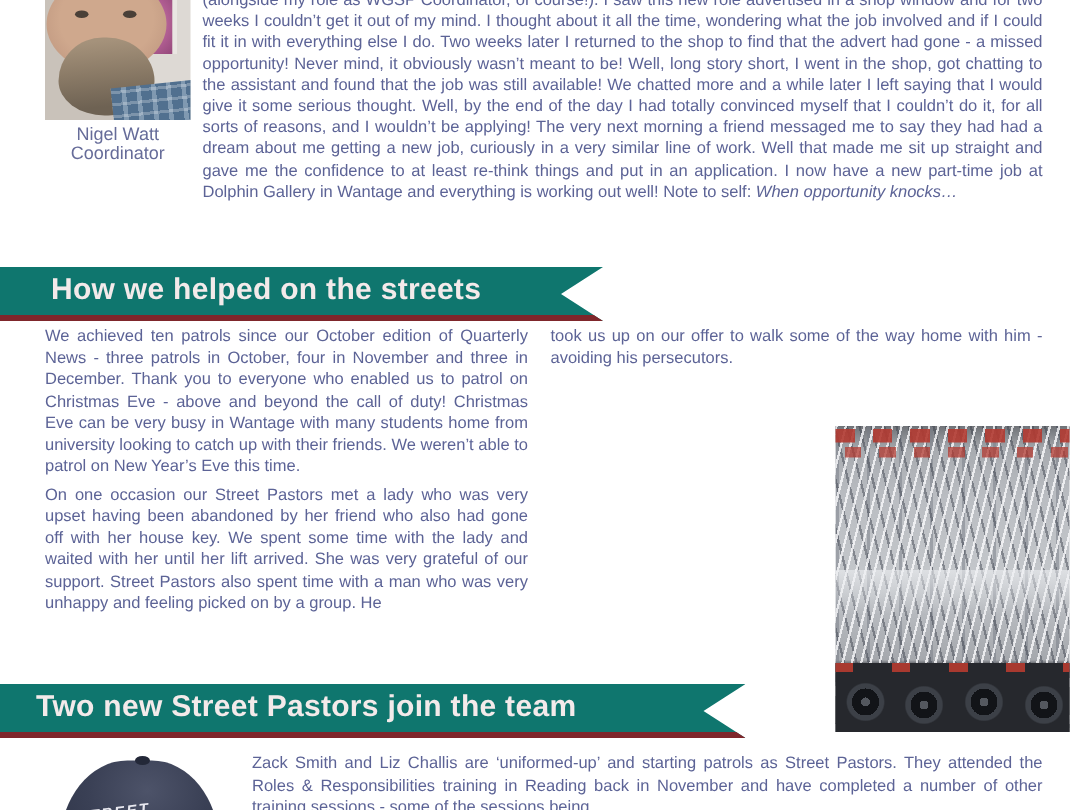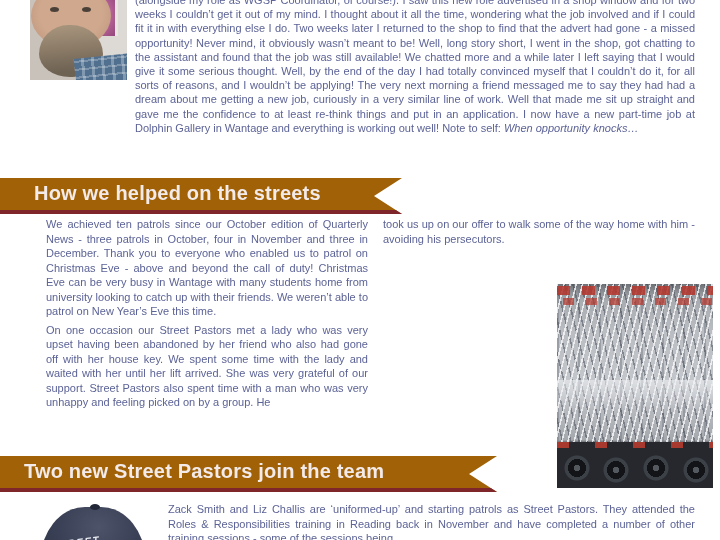--- a/index.html
+++ b/index.html
@@ -43,21 +43,21 @@
       repeating-linear-gradient(0deg, rgba(255,255,255,.25) 0 2px, transparent 2px 8px),
       repeating-linear-gradient(90deg, #51708f 0 7px, #8099b1 7px 10px);
     transform: rotate(-6deg); }
   .photo-caption { margin-top: 3px; width: 97px; text-align: center; font-size: 12px; line-height: 13px; color: #666c99; }
   .top-text { text-align: justify; }
   .top-text i { font-style: italic; }
 
   
   .banner {
     height: 36px;
-    background: #a16207;
+    background: #0f766e;
     border-bottom: 4px solid #7f262b;
     color: #f3eaea;
     font-size: 20px;
     font-weight: bold;
     line-height: 31px;
     padding-left: 34px;
     letter-spacing: .2px;
     clip-path: polygon(0 0, 100% 0, calc(100% - 28px) 50%, 100% 100%, 0 100%);
   }
   .banner.b1 { width: 402px; }
@@ -65,21 +65,21 @@
 
   
   .columns {
     display: flex;
     margin: 3px 25px 0 30px;
     height: 239px;
     font-size: 11px;
     line-height: 14.5px;
     overflow: visible;
   }
-  .col-left { width: 322px; margin-right: 15px; margin-left: 16px; }
+  .col-left { width: 322px; margin-right: 15px; }
   .col-right { flex: 1; }
   .body-p { text-align: justify; }
   .body-p + .body-p, .trolley + .body-p { margin-top: 4px; }
 
   .trolley-spacer { float: right; width: 0; height: 38px; }
   .trolley {
     float: right; clear: right;
     width: 156px; height: 204px;
     margin-left: 8px; margin-right: -18px;
     position: relative;
@@ -138,20 +138,24 @@
   <div class="top-section">
     <div class="photo-float">
       <div class="nigel-photo">
         <div class="np-art"></div>
         <div class="np-face"></div>
         <div class="np-eye l"></div>
         <div class="np-eye r"></div>
         <div class="np-beard"></div>
         <div class="np-shirt"></div>
       </div>
+      <div class="photo-caption">
+        <div>Nigel Watt</div>
+        <div>Coordinator</div>
+      </div>
     </div>
     <p class="top-text"><span>(alongside my role as WGSP Coordinator, of course!). I saw this new role advertised in a shop window and for two weeks I couldn’t get it out of my mind. I thought about it all the time, wondering what the job involved and if I could fit it in with everything else I do. Two weeks later I returned to the shop to find that the advert had gone - a missed opportunity! Never mind, it obviously wasn’t meant to be! Well, long story short, I went in the shop, got chatting to the assistant and found that the job was still available! We chatted more and a while later I left saying that I would give it some serious thought. Well, by the end of the day I had totally convinced myself that I couldn’t do it, for all sorts of reasons, and I wouldn’t be applying! The very next morning a friend messaged me to say they had had a dream about me getting a new job, curiously in a very similar line of work. Well that made me sit up straight and gave me the confidence to at least re-think things and put in an application. I now have a new part-time job at Dolphin Gallery in Wantage and everything is working out well! Note to self: </span><i>When opportunity knocks…</i></p>
   </div>
 
   <div class="banner b1">
     <span>How we helped on the streets</span>
   </div>
 
   <div class="columns">
     <div class="col-left">

